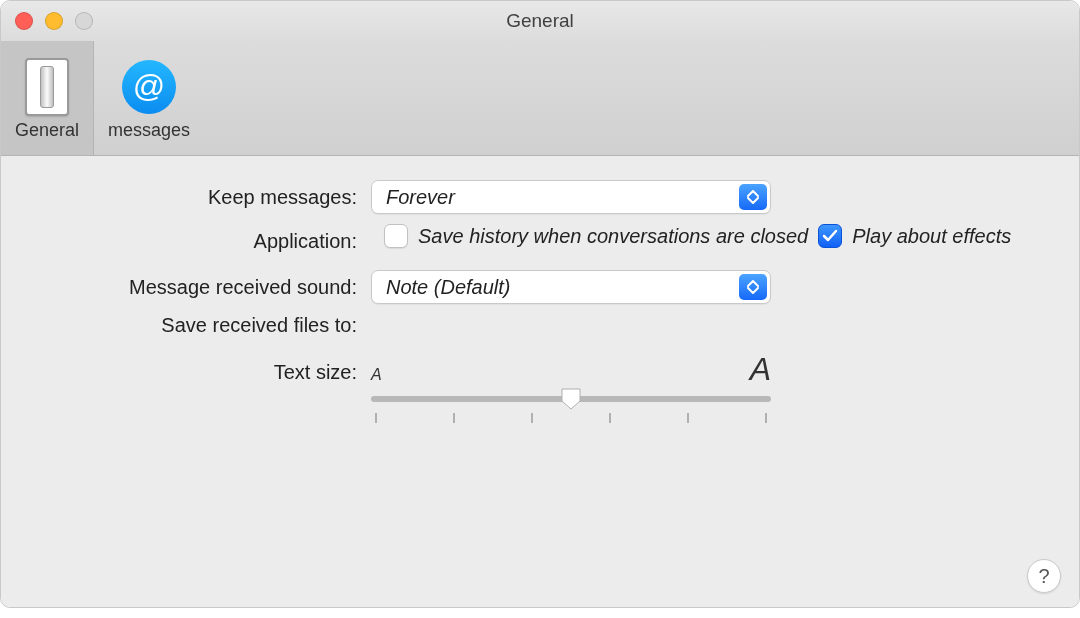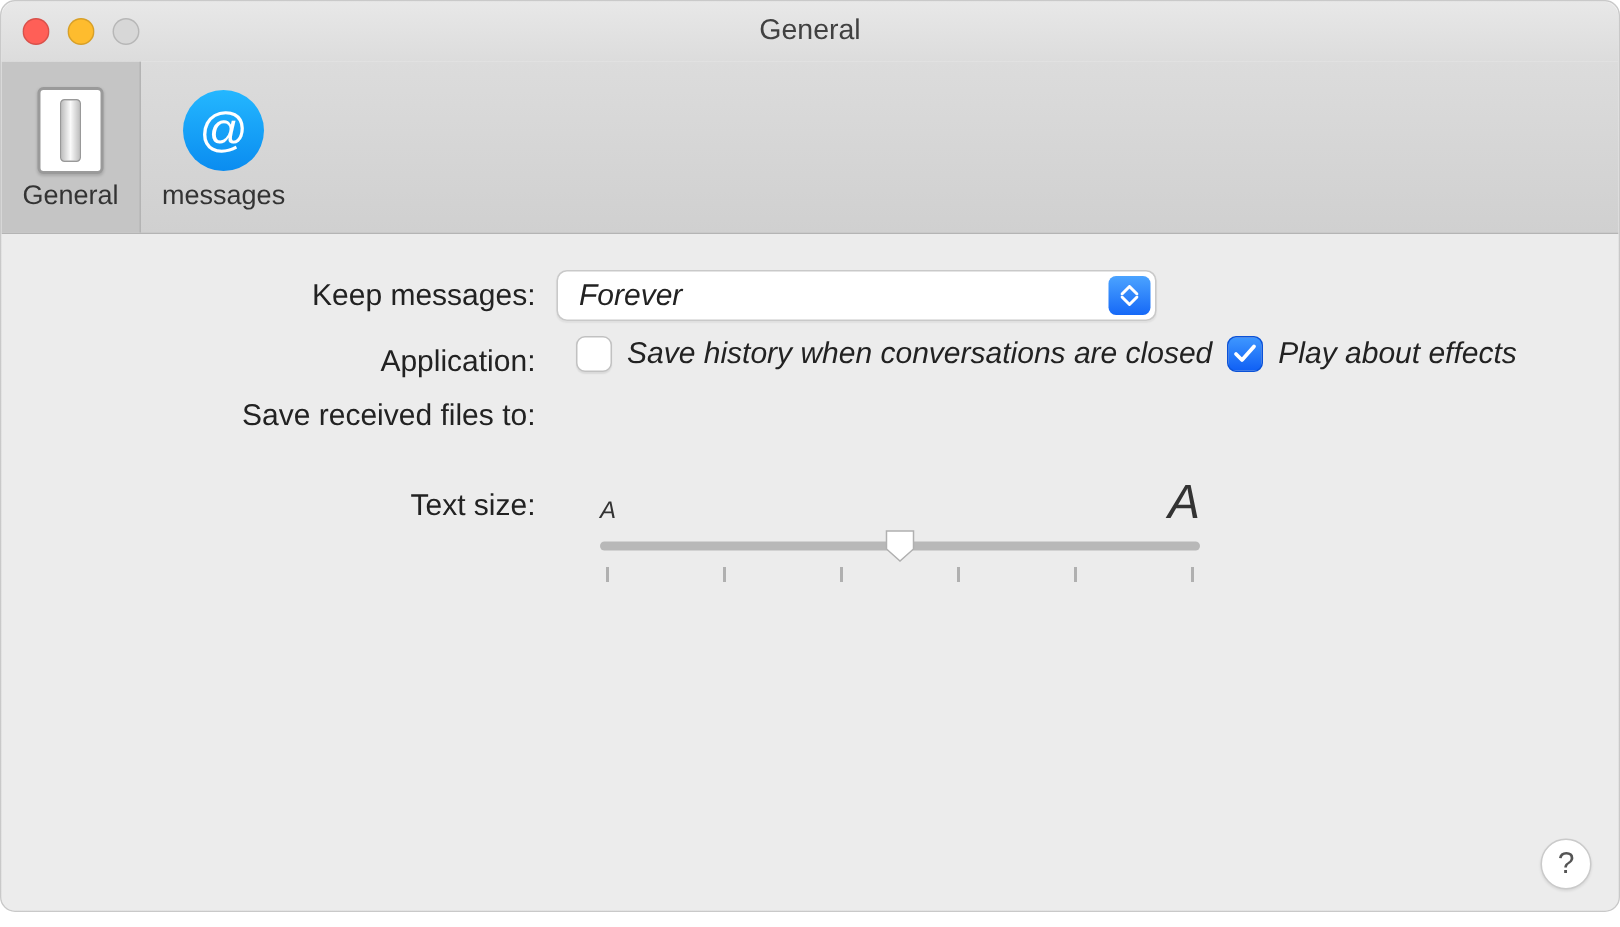--- a/index.html
+++ b/index.html
@@ -28,21 +28,21 @@
     .select-arrows { position: absolute; right: 3px; top: 3px; bottom: 3px; width: 28px; background: linear-gradient(to bottom, #4ba3ff, #1669f7); border-radius: 5px; display: flex; flex-direction: column; align-items: center; justify-content: center; }
     .select-arrows svg { display: block; }
     .checkbox-row { display: flex; align-items: center; margin-bottom: 8px; }
     .chk { width: 24px; height: 24px; border-radius: 6px; margin-right: 10px; display: flex; align-items: center; justify-content: center; flex-shrink: 0; }
     .chk.unchecked { background: #fff; border: 1px solid #c1c1c1; box-shadow: 0 1px 1px rgba(0,0,0,0.08); }
     .chk.checked { background: linear-gradient(to bottom, #3e97ff, #1060f5); border: 0.5px solid #0a52d8; }
     .chk.checked svg { display: block; }
     .chk-label { font-size: 20px; color: #222; }
     .checkbox-stack { display: flex; flex-direction: row; gap: 10px; }
     .folder-icon { width: 26px; height: 20px; margin-right: 8px; flex-shrink: 0; }
-    .textsize-row { align-items: flex-start; margin-top: 29px; gap: 29px; }
+    .textsize-row { align-items: flex-start; margin-top: 16px; }
     .slider-wrap { width: 400px; }
     .slider-letters { display: flex; justify-content: space-between; align-items: baseline; color: #333; margin-bottom: 2px; }
     .slider-small { font-size: 16px; }
     .slider-big { font-size: 32px; line-height: 1; }
     .slider-track { position: relative; height: 24px; }
     .slider-bar { position: absolute; left: 0; right: 0; top: 9px; height: 6px; background: #b8b8b8; border-radius: 3px; }
     .slider-thumb { position: absolute; top: 0; width: 22px; height: 24px; transform: translateX(-50%); }
     .slider-ticks { display: flex; justify-content: space-between; margin-top: 2px; padding: 0 4px; }
     .tick { width: 2px; height: 10px; background: #b0b0b0; }
     .help-btn { position: absolute; right: 18px; bottom: 14px; width: 34px; height: 34px; border-radius: 50%; background: #fff; border: 1px solid #cacaca; box-shadow: 0 1px 2px rgba(0,0,0,0.1); display: flex; align-items: center; justify-content: center; font-size: 20px; color: #555; }
@@ -109,20 +109,36 @@
               <svg width="16" height="14" viewBox="0 0 16 14">
                   <path d="M2 7 L6 11 L14 2" stroke="#fff" stroke-width="2.5" fill="none" stroke-linecap="round" stroke-linejoin="round"></path>
                 </svg>
             </div>
             <span class="chk-label">Play about effects</span>
           </div>
         </div>
       </div>
     </div>
 
+    <div class="row" style="margin-top:14px;">
+      <div class="label-col">Message received sound:</div>
+      <div class="field-col">
+        <div class="select">
+          <span>Note (Default)</span>
+          <div class="select-arrows">
+            <svg width="12" height="7" viewBox="0 0 12 7">
+                <path d="M1 6 L6 1 L11 6" stroke="#fff" stroke-width="2" fill="none" stroke-linecap="round" stroke-linejoin="round"></path>
+              </svg>
+            <svg width="12" height="7" viewBox="0 0 12 7">
+                <path d="M1 1 L6 6 L11 1" stroke="#fff" stroke-width="2" fill="none" stroke-linecap="round" stroke-linejoin="round"></path>
+              </svg>
+          </div>
+        </div>
+      </div>
+    </div>
 
     <div class="row">
       <div class="label-col">Save received files to:</div>
     </div>
 
     <div class="row textsize-row">
       <div class="label-col" style="padding-top:8px;">Text size:</div>
       <div class="field-col">
         <div class="slider-wrap">
           <div class="slider-letters">

